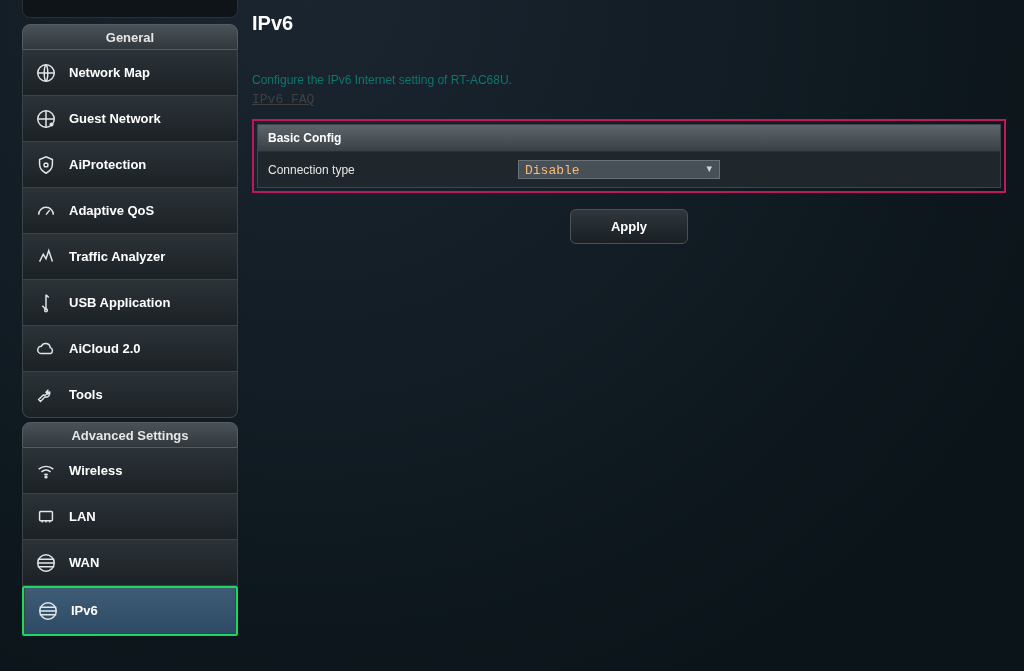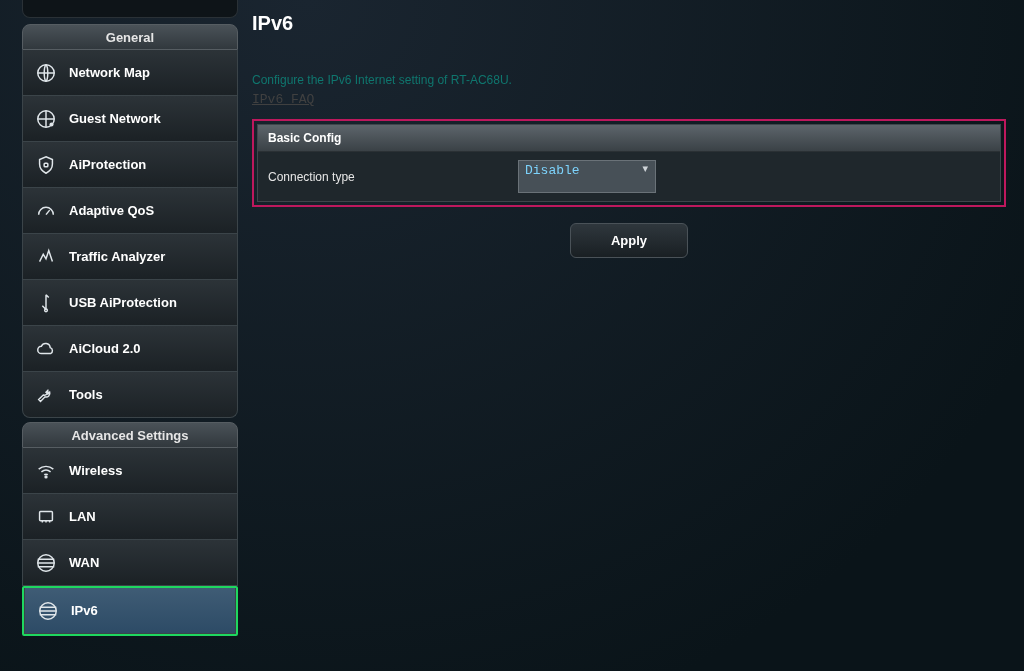--- a/index.html
+++ b/index.html
@@ -85,26 +85,26 @@
     display: flex;
     align-items: center;
     background: #1f272c;
     padding: 8px 10px;
   }
   .config-label { width: 250px; font-size: 12px; color: #e6e6e6; }
   .config-select {
     font-family: "Courier New", monospace;
     font-size: 13px;
     background: #475057;
-    color: #7dd3fc;
+    color: #fdba74;
     border: 1px solid #6a7278;
-    padding: 2px 26px 14px 6px;
+    padding: 2px 26px 0 6px;
     appearance: none;
     position: relative;
-    width: 138px;
+    width: 202px;
   }
   .select-wrap { position: relative; display: inline-block; }
   .select-wrap::after {
     content: "▾";
     position: absolute; right: 8px; top: 2px;
     font-size: 11px; color: #cfd4d8; pointer-events: none;
   }
 
   .apply-wrap { text-align: center; margin-top: 16px; }
   .apply-btn {
@@ -172,21 +172,21 @@
         </span>
       <span>Traffic Analyzer</span>
     </div>
     <div class="side-item">
       <span class="icon">
           <svg viewBox="0 0 24 24" fill="none" stroke="currentColor" stroke-width="1.6">
             <path d="M12 3v16M12 19l-4-4M12 3l3 3M8 11h0M16 8h0"></path>
             <circle cx="12" cy="20" r="1.5"></circle>
           </svg>
         </span>
-      <span>USB AiProtection</span>
+      <span>USB Application</span>
     </div>
     <div class="side-item">
       <span class="icon">
           <svg viewBox="0 0 24 24" fill="none" stroke="currentColor" stroke-width="1.6">
             <path d="M7 17a4 4 0 010-8 5 5 0 019.6 1.5A3.5 3.5 0 0117 17H7z"></path>
           </svg>
         </span>
       <span>AiCloud 2.0</span>
     </div>
     <div class="side-item" style="border-radius:0 0 8px 8px">

